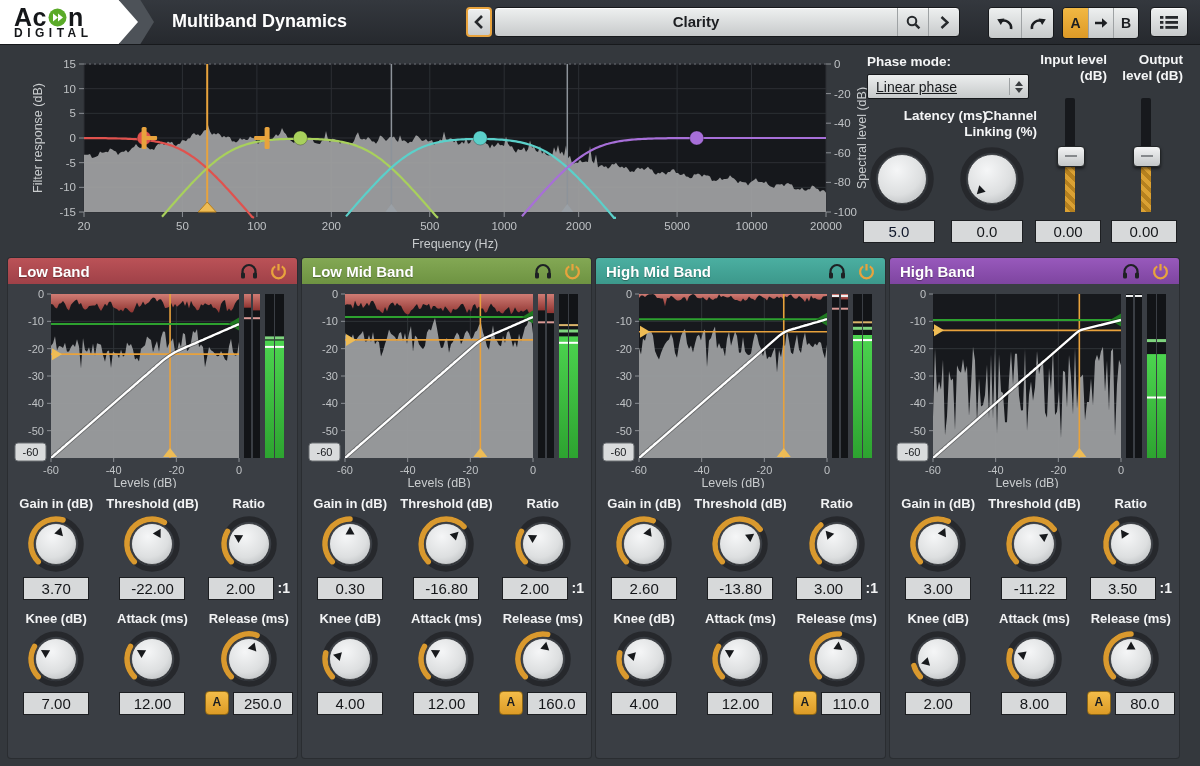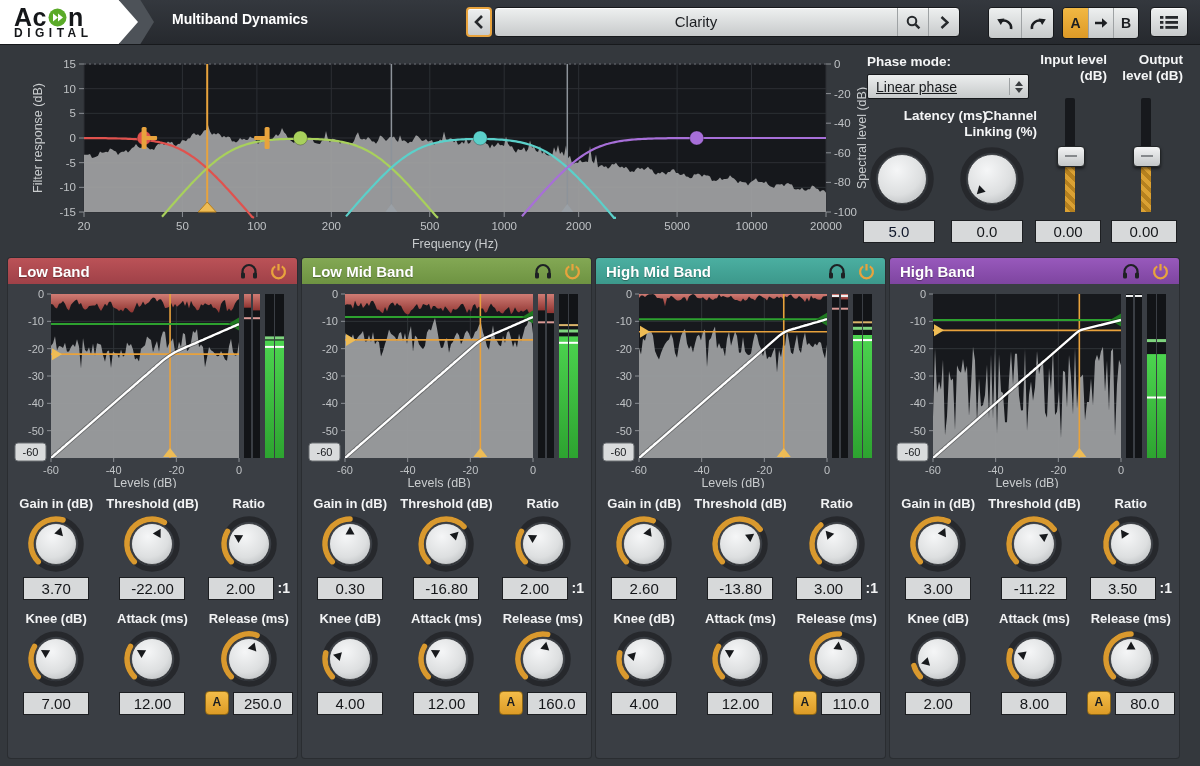--- a/index.html
+++ b/index.html
@@ -9,24 +9,24 @@
   .topbar{position:absolute;left:0;top:0;width:1200px;height:44px;
           background:linear-gradient(#34383e,#26292e);border-bottom:1px solid #17191c;}
   .logo{position:absolute;left:0;top:0;width:138px;height:44px;background:#fff;
         clip-path:polygon(0 0,86% 0,100% 50%,86% 100%,0 100%);
         display:flex;flex-direction:column;justify-content:center;padding-left:14px;box-sizing:border-box;}
   .logo-arrow{position:absolute;left:120px;top:0;width:34px;height:44px;background:#4d5258;
         clip-path:polygon(0 0,60% 0,100% 50%,60% 100%,0 100%);z-index:-0;}
   .brand{font-size:25px;font-weight:bold;color:#15171a;line-height:22px;letter-spacing:.5px;display:flex;align-items:center;}
   .brand .o{display:inline-block;width:19px;height:19px;margin:0 1px;}
   .brand-sub{font-size:12px;font-weight:bold;color:#15171a;letter-spacing:4.5px;line-height:11px;}
-  .apptitle{position:absolute;left:172px;top:11px;font-size:14px;font-weight:bold;color:#fff;}
+  .apptitle{position:absolute;left:172px;top:11px;font-size:18px;font-weight:bold;color:#fff;}
   .tbtn{position:absolute;top:7px;height:30px;box-sizing:border-box;border:1px solid #17191c;border-radius:4px;
         background:linear-gradient(#eef0f0,#c7cacb);display:flex;align-items:center;justify-content:center;
-        box-shadow:inset 0 1px 0 rgba(255,255,255,.8);}
+        box-shadow:inset 0 1px 0 rgba(255,255,255,.8);font-weight:bold;}
   .tbtn svg{display:block;}
   .back{left:466px;width:26px;border:2px solid #e8a33d;}
   .presetfield{left:494px;width:466px;display:flex;padding:0;}
   .presetname{flex:1;text-align:center;font-size:15px;color:#1c1e21;line-height:28px;}
   .fieldbtn{width:30px;height:100%;display:flex;align-items:center;justify-content:center;border-left:1px solid #9ea2a4;}
   .group{position:absolute;top:7px;height:30px;display:flex;border:1px solid #17191c;border-radius:4px;overflow:hidden;
          box-shadow:inset 0 1px 0 rgba(255,255,255,.8);}
   .seg{width:32px;height:30px;background:linear-gradient(#eef0f0,#c7cacb);display:flex;align-items:center;justify-content:center;
        border-left:1px solid #9ea2a4;box-sizing:border-box;font-size:14px;font-weight:bold;color:#1c1e21;}
   .seg:first-child{border-left:none;}

